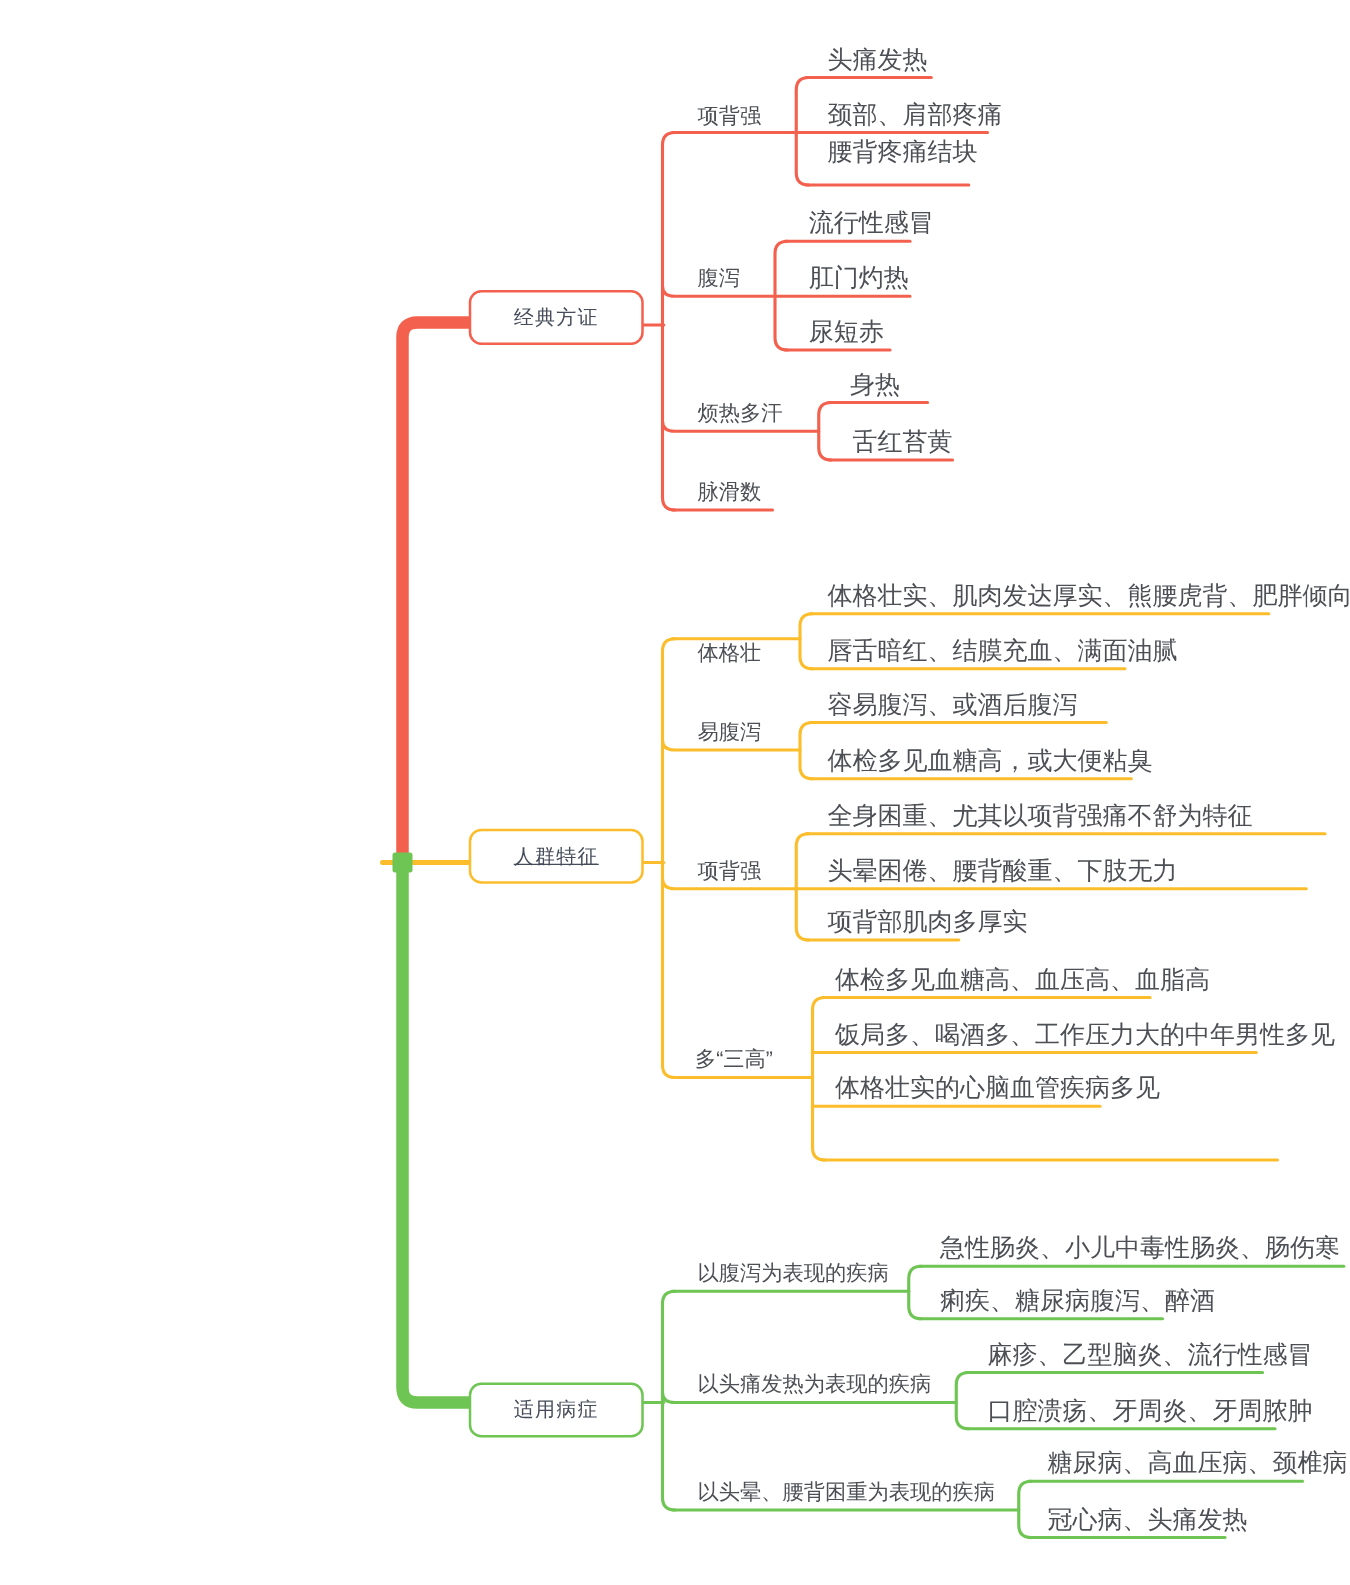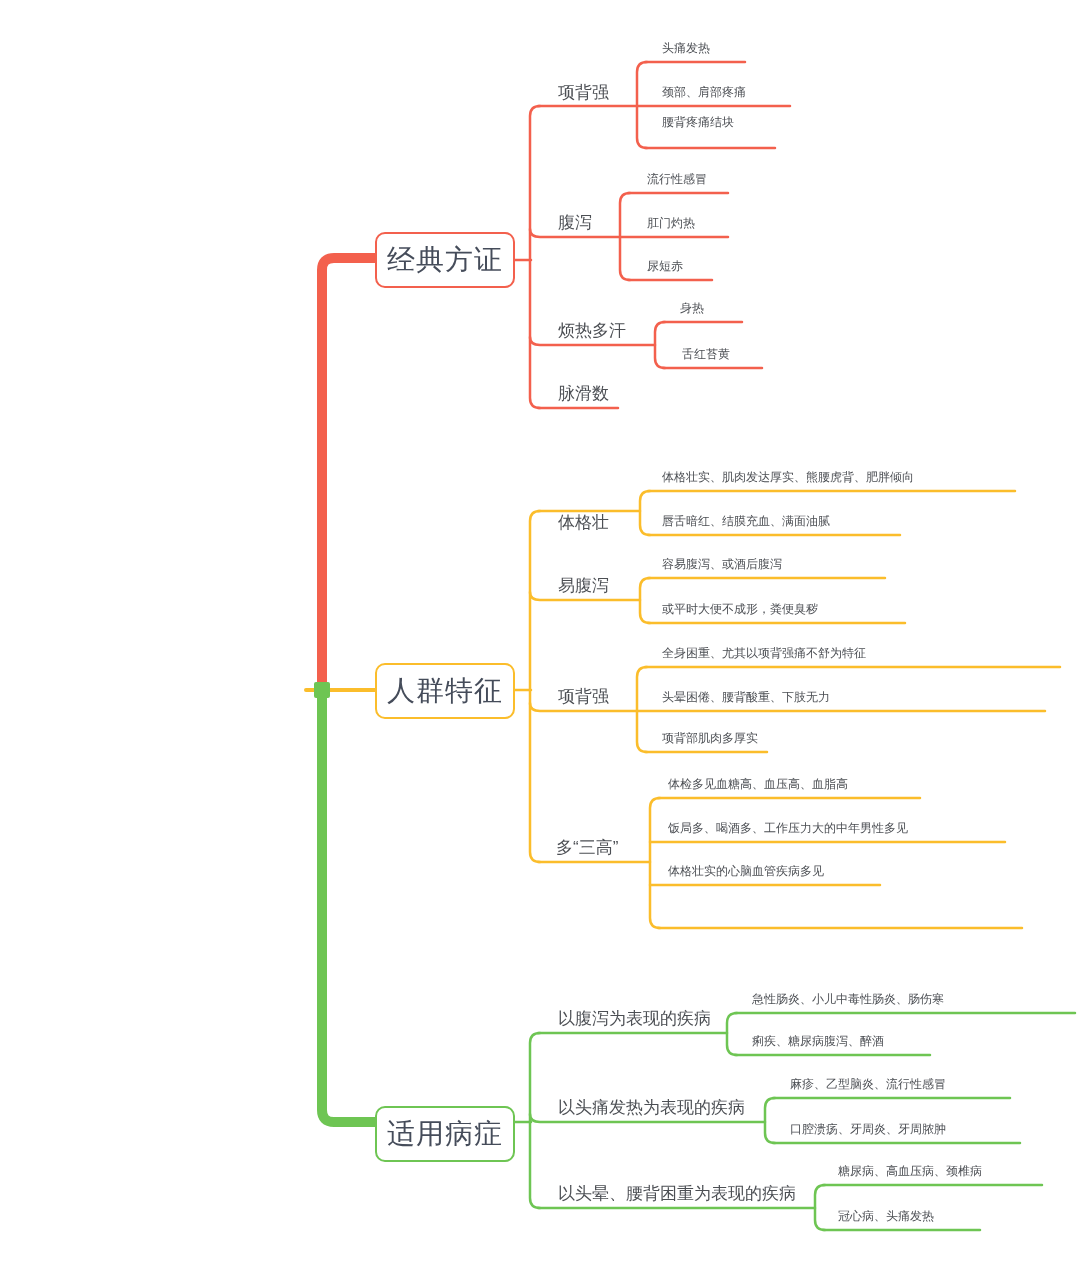--- a/index.html
+++ b/index.html
@@ -9,27 +9,27 @@
     --c-root:#8b96a5;
     --c-text:#4c4f54;
   }
   *{margin:0;padding:0;box-sizing:border-box;}
   html,body{background:#ffffff;}
   body{font-family:"Liberation Sans",sans-serif;}
   #canvas{position:relative;width:1080px;height:1268px;background:#ffffff;overflow:hidden;}
   #wires{position:absolute;left:0;top:0;z-index:0;}
   .lbl{position:absolute;white-space:nowrap;color:var(--c-text);z-index:2;}
   .l2{font-size:17px;line-height:20px;}
-  .l3{font-size:12px;line-height:20px;}
+  .l3{font-size:20px;line-height:20px;}
   .box{position:absolute;background:#fff;display:flex;align-items:center;justify-content:center;z-index:3;}
   .root-box{left:38px;top:645px;width:268px;height:92px;border:3px solid var(--c-root);
     border-radius:14px;font-size:33px;color:#5b6372;letter-spacing:3px;}
-  .b1{width:140px;height:56px;border-radius:10px;font-size:28px;color:#454c5a;letter-spacing:1px;}
+  .b1{width:140px;height:44px;border-radius:10px;font-size:16px;color:#454c5a;letter-spacing:1px;}
   .b1.classic{left:375px;top:232px;border:2.5px solid var(--c-classic);}
-  .b1.crowd{left:375px;top:663px;border:2.5px solid var(--c-crowd);}
+  .b1.crowd{left:375px;top:663px;border:2.5px solid var(--c-crowd);text-decoration:underline;}
   .b1.disease{left:375px;top:1094px;border:2.5px solid var(--c-disease);margin-top:12px;}
   .wire{fill:none;stroke-linecap:round;stroke-linejoin:round;}
   .thin{stroke-width:2.5;}
   .thick{stroke-width:10;stroke-linecap:butt;}
   .s-classic{stroke:var(--c-classic);}
   .s-crowd{stroke:var(--c-crowd);}
   .s-disease{stroke:var(--c-disease);}
 </style>
 </head>
 <body>
@@ -121,21 +121,21 @@
   <div class="lbl l3" style="left:682px;top:344px">舌红苔黄</div>
 
   <div class="lbl l2" style="left:558px;top:384px">脉滑数</div>
 
   <div class="lbl l2" style="left:558px;top:513px">体格壮</div>
   <div class="lbl l3" style="left:662px;top:467px">体格壮实、肌肉发达厚实、熊腰虎背、肥胖倾向</div>
   <div class="lbl l3" style="left:662px;top:511px">唇舌暗红、结膜充血、满面油腻</div>
 
   <div class="lbl l2" style="left:558px;top:576px">易腹泻</div>
   <div class="lbl l3" style="left:662px;top:554px">容易腹泻、或酒后腹泻</div>
-  <div class="lbl l3" style="left:662px;top:599px">或平时大便不成形，粪便臭秽</div>
+  <div class="lbl l3" style="left:662px;top:599px">体检多见血糖高，或大便粘臭</div>
 
   <div class="lbl l2" style="left:558px;top:687px">项背强</div>
   <div class="lbl l3" style="left:662px;top:643px">全身困重、尤其以项背强痛不舒为特征</div>
   <div class="lbl l3" style="left:662px;top:687px">头晕困倦、腰背酸重、下肢无力</div>
   <div class="lbl l3" style="left:662px;top:728px">项背部肌肉多厚实</div>
 
   <div class="lbl l2" style="left:556px;top:838px">多“三高”</div>
   <div class="lbl l3" style="left:668px;top:774px">体检多见血糖高、血压高、血脂高</div>
   <div class="lbl l3" style="left:668px;top:818px">饭局多、喝酒多、工作压力大的中年男性多见</div>
   <div class="lbl l3" style="left:668px;top:861px">体格壮实的心脑血管疾病多见</div>

